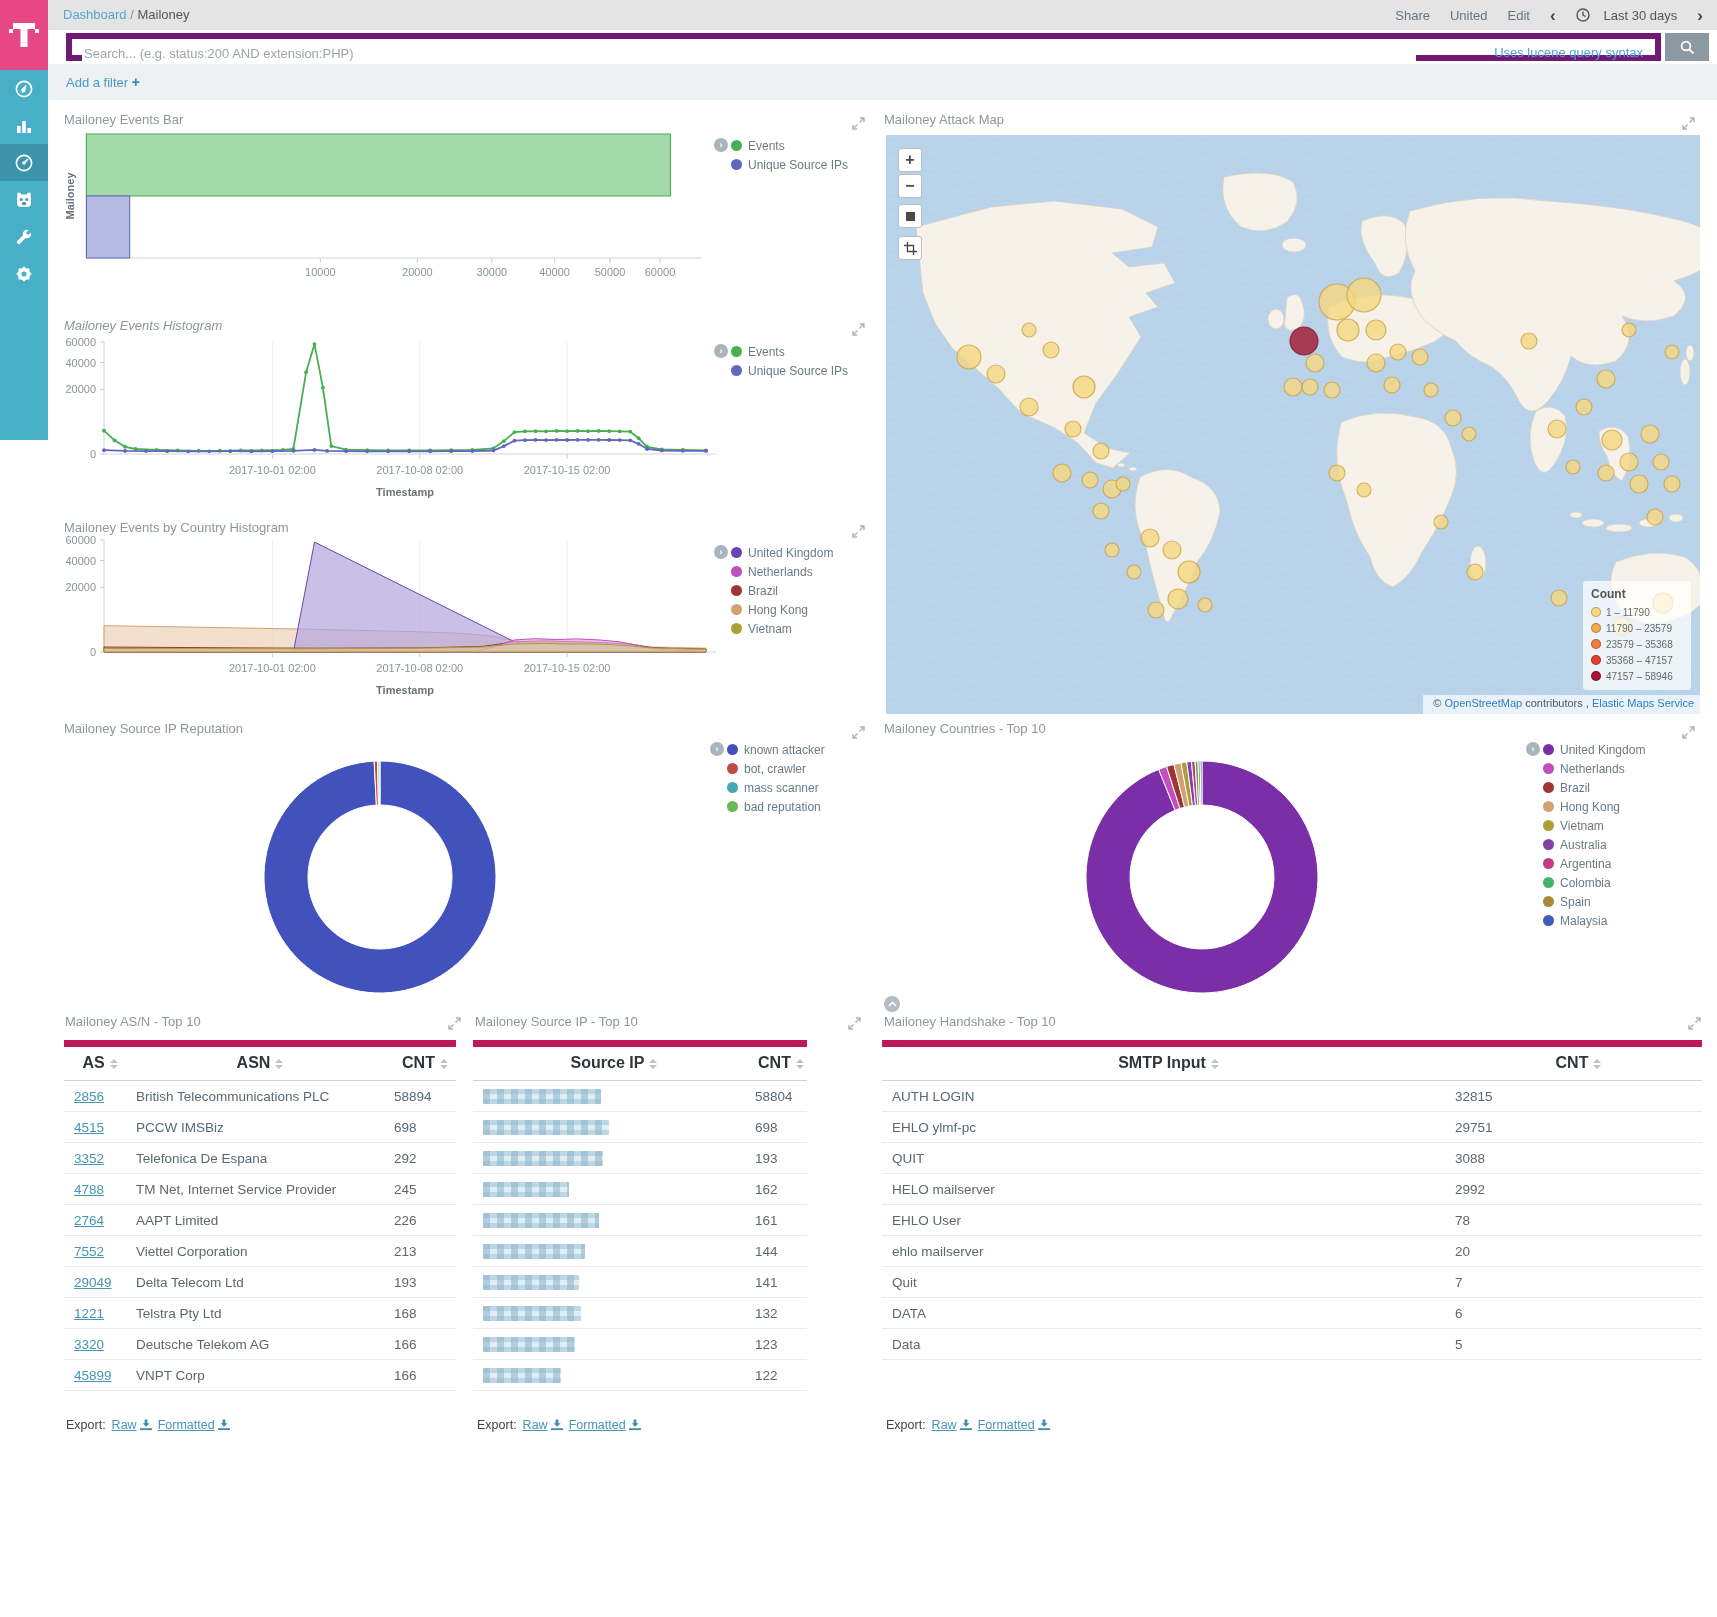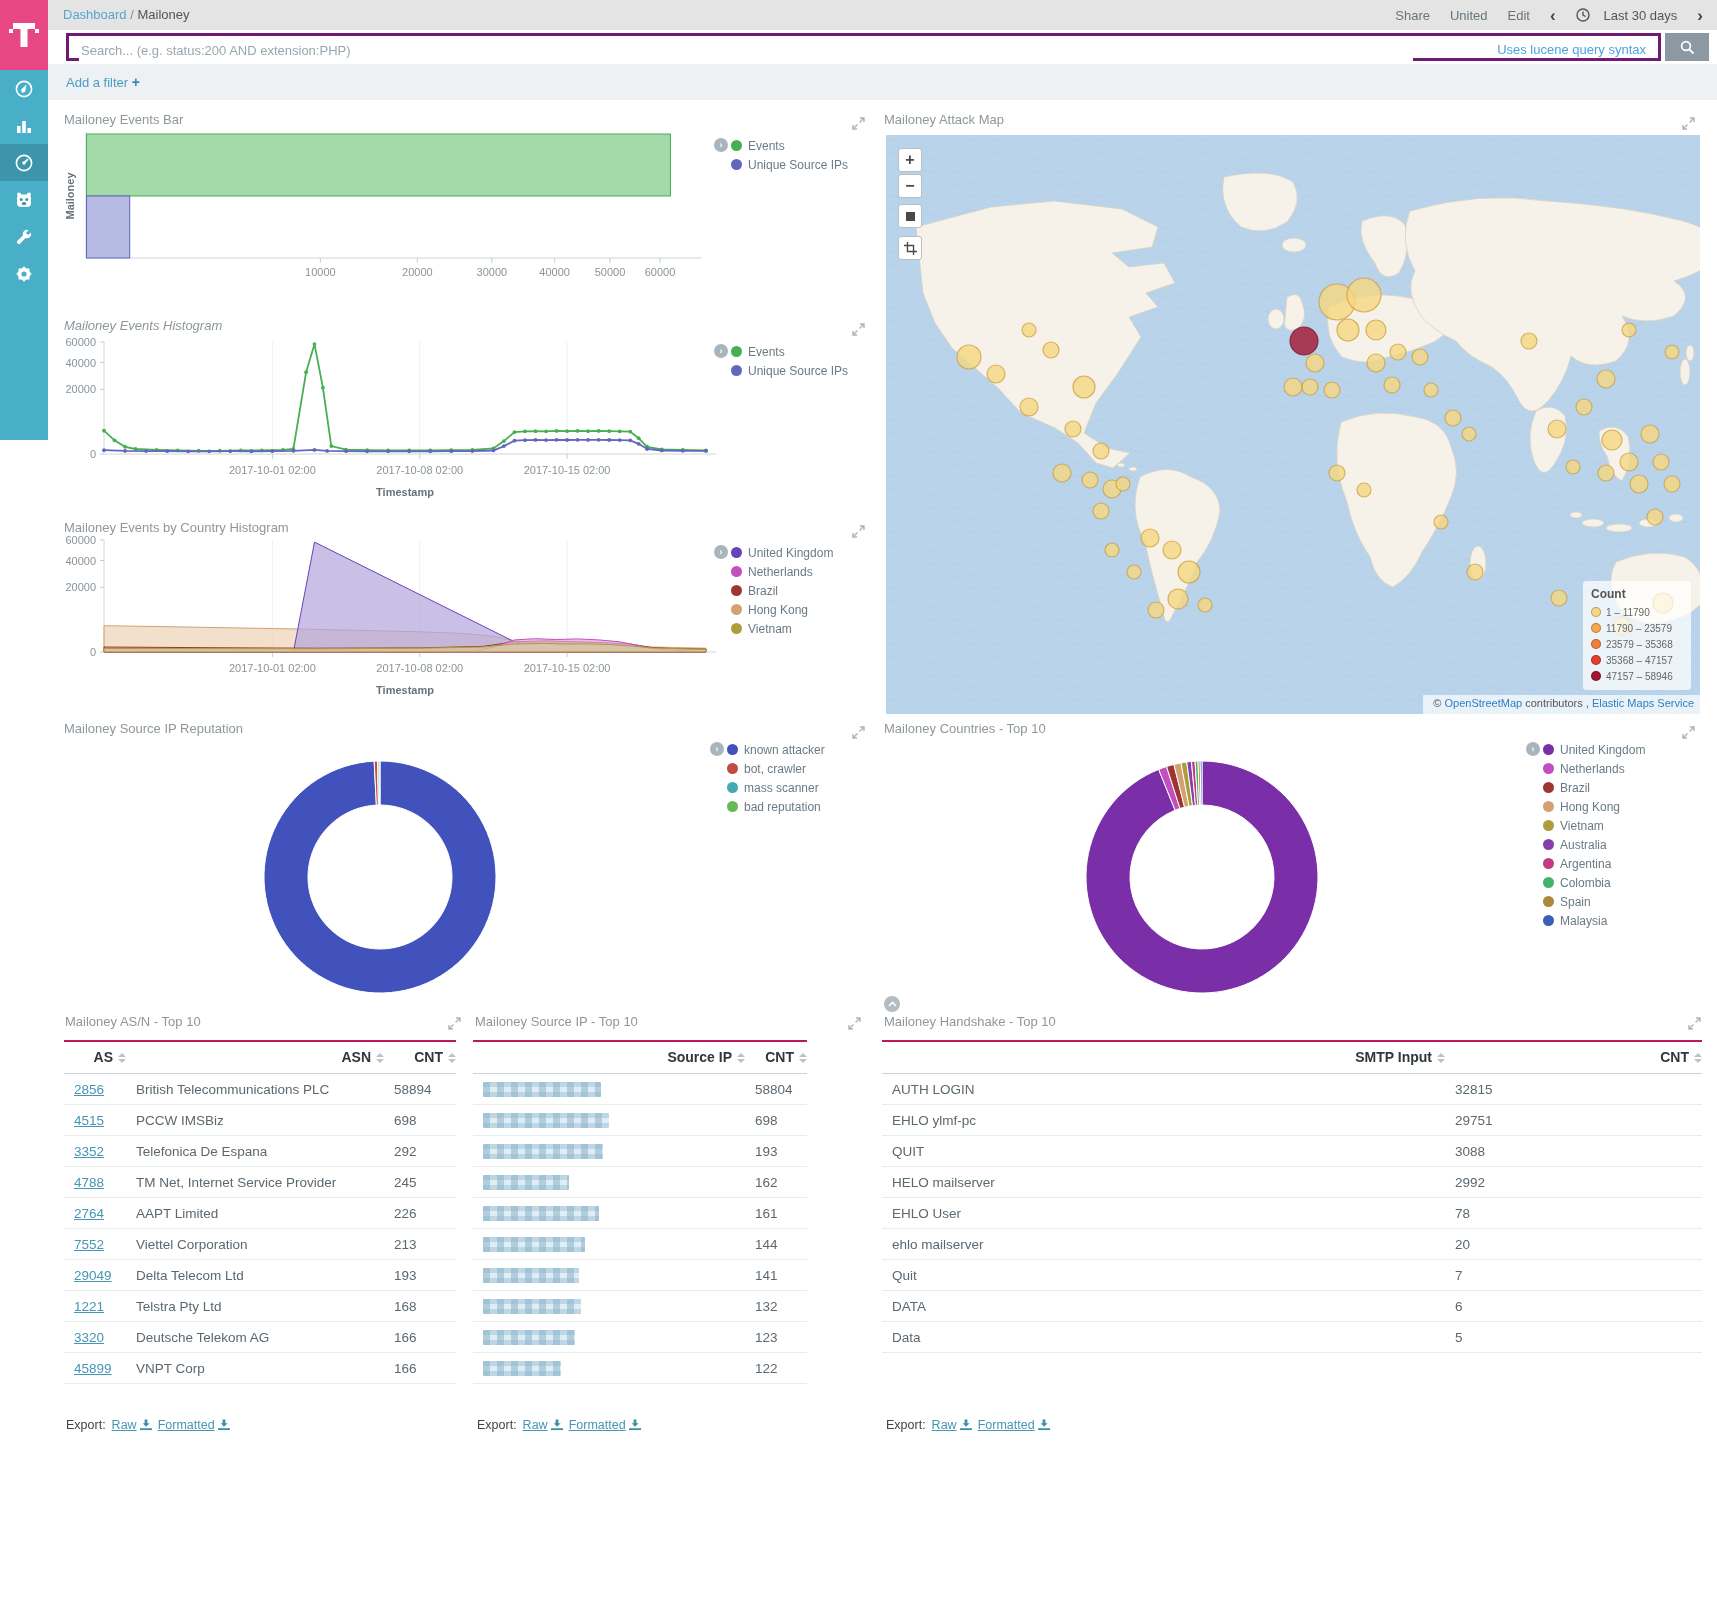--- a/index.html
+++ b/index.html
@@ -19,21 +19,21 @@
   .crumb{position:absolute;left:15px;top:7px;font-size:13px;color:#888;}
   .crumb .root{color:#55a7cf;cursor:pointer;}
   .crumb .cur{color:#555;}
   .tb-actions{position:absolute;right:14px;top:0;height:30px;display:flex;align-items:center;gap:20px;font-size:13px;color:#66757d;}
   .tb-actions .lnk{cursor:pointer;}
   .tb-chev{font-size:17px;font-weight:bold;color:#444;cursor:pointer;line-height:1;}
   .timewrap{display:flex;align-items:center;gap:14px;color:#555;cursor:pointer;}
 
   
   .searchrow{position:absolute;left:48px;top:30px;width:1669px;height:34px;background:#fff;}
-  .searchbox{position:absolute;left:18px;top:3px;width:1595px;height:28px;border:3px solid #701a75;background:#fff;box-sizing:border-box;}
+  .searchbox{position:absolute;left:18px;top:3px;width:1595px;height:28px;border:6px solid #701a75;background:#fff;box-sizing:border-box;}
   .searchbox input{position:absolute;left:10px;top:3px;width:1330px;height:20px;border:none;outline:none;font-size:13px;color:#555;font-family:"Liberation Sans",sans-serif;}
   .searchbox input::placeholder{color:#9aa6ad;}
   .lucene{position:absolute;right:12px;top:6px;font-size:13px;color:#4da3d9;cursor:pointer;}
   .searchbtn{position:absolute;left:1617px;top:3px;width:44px;height:28px;background:#8c99a2;display:flex;align-items:center;justify-content:center;cursor:pointer;}
 
   
   .filterrow{position:absolute;left:48px;top:64px;width:1669px;height:36px;background:#edf1f3;}
   .addfilter{position:absolute;left:18px;top:10px;font-size:13px;color:#4a9cc2;cursor:pointer;}
   .addfilter b{color:#3a87b0;font-size:14px;}
 
@@ -55,21 +55,21 @@
   .map-legend{position:absolute;left:697px;top:446px;width:108px;background:rgba(255,255,255,.72);border-radius:3px;padding:6px 8px;box-sizing:border-box;}
   .map-legend .mlt{font-size:12px;font-weight:bold;color:#555;margin-bottom:3px;}
   .mlrow{display:flex;align-items:center;height:16px;font-size:10px;color:#666;white-space:nowrap;}
   .mlrow .mdot{width:10px;height:10px;border-radius:50%;margin-right:5px;border:1px solid rgba(0,0,0,.25);box-sizing:border-box;flex:none;}
   .map-attrib{position:absolute;right:0;bottom:0;height:17px;background:rgba(255,255,255,.7);font-size:11px;color:#555;padding:2px 6px 0 10px;white-space:nowrap;}
   .map-attrib a{color:#2f7fc1;text-decoration:none;cursor:pointer;}
 
   
   .tbl{position:absolute;}
   .tbl table{border-collapse:collapse;table-layout:fixed;width:100%;}
-  .tbl th{font-size:14px;color:#30373b;text-align:right;padding:7px 0 8px 10px;border-bottom:1px solid #ccd3d7;border-top:2px solid #be185d;white-space:nowrap;cursor:pointer;}
+  .tbl th{font-size:16px;color:#30373b;text-align:center;padding:7px 0 8px 10px;border-bottom:1px solid #ccd3d7;border-top:7px solid #be185d;white-space:nowrap;cursor:pointer;}
   .tbl td{height:30px;padding:0 0 0 10px;border-bottom:1px solid #e8eced;font-size:13.5px;color:#5c6870;white-space:nowrap;overflow:hidden;}
   .tbl .aslink{color:#4696b4;text-decoration:underline;cursor:pointer;}
   .sort{display:inline-block;vertical-align:middle;margin-left:5px;}
   .sort i{display:block;width:0;height:0;border-left:4px solid transparent;border-right:4px solid transparent;}
   .sort .up{border-bottom:4px solid #b9c3c9;margin-bottom:2px;}
   .sort .dn{border-top:4px solid #b9c3c9;}
   .blur{height:15px;border-radius:1px;background-color:#d9e9f2;background-image:repeating-linear-gradient(90deg,rgba(140,180,202,.55) 0 7px,rgba(140,180,202,0) 7px 14px),repeating-linear-gradient(0deg,rgba(140,180,202,.35) 0 5px,rgba(225,240,247,.65) 5px 10px);}
   .export{position:absolute;font-size:12.5px;color:#3f4549;display:flex;align-items:center;gap:6px;}
   .export a{color:#4696b4;text-decoration:underline;cursor:pointer;display:inline-flex;align-items:center;gap:3px;}
   .collapse-chev{position:absolute;width:16px;height:16px;border-radius:50%;background:#b3bdc3;display:flex;align-items:center;justify-content:center;cursor:pointer;}

